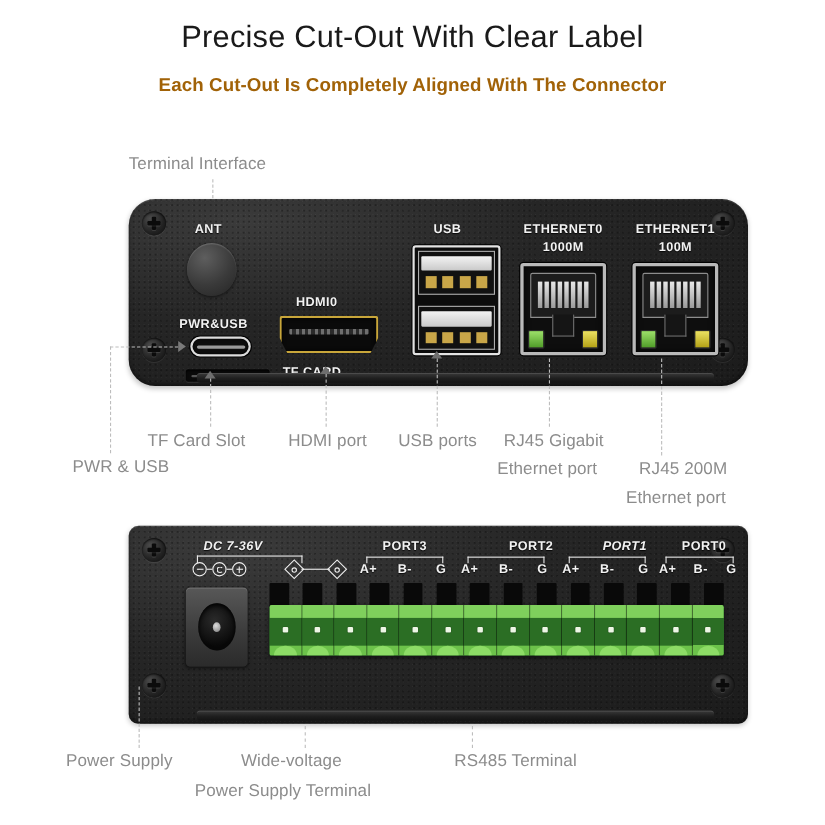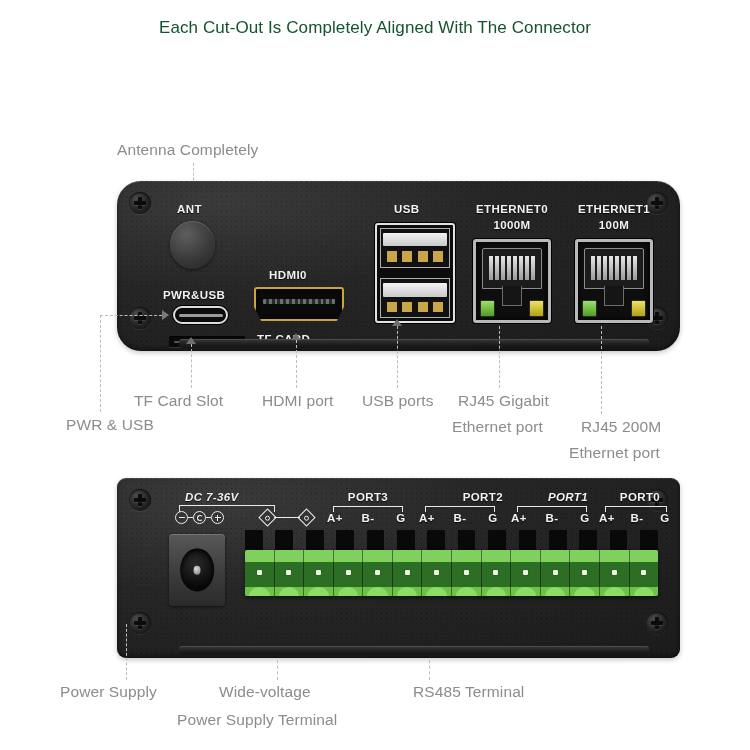--- a/index.html
+++ b/index.html
@@ -13,21 +13,21 @@
     position: relative;
   }
 
   
   .hdr { width: 750px; text-align: center; }
   .title {
     font-size: 28px; font-weight: 400; color: #1a1a1a;
     letter-spacing: .2px; padding-top: 18px;
   }
   .subtitle {
-    font-size: 17px; font-weight: 400; color: #14532d;
+    font-size: 17px; font-weight: 700; color: #a16207;
     padding-top: 18px; letter-spacing: .1px;
   }
 
   
   .cap {
     position: absolute;
     font-size: 15.5px;
     color: #8c8c8c;
     white-space: nowrap;
     letter-spacing: .1px;
@@ -389,24 +389,25 @@
     border-bottom: none;
     height: 6px;
   }
   
   .bracket.tall { height: 7px; }
 </style>
 </head>
 <body>
 
 <div class="hdr">
+  <div class="title">Precise Cut-Out With Clear Label</div>
   <div class="subtitle">Each Cut-Out Is Completely Aligned With The Connector</div>
 </div>
 
-<div class="cap" style="left:117px; top:141px;">Antenna Completely</div>
+<div class="cap" style="left:117px; top:141px;">Terminal Interface</div>
 <div class="vline" style="left:193px; top:163px; height:22px;"></div>
 <div class="tri-down" style="left:188px; top:185px;"></div>
 
 <div class="panel" style="left:117px; top:181px; width:563px; height:170px;border-radius:24px;">
   <div class="panel-inner">
 
     <div class="screw" style="left:12px;  top:11px;"></div>
     <div class="screw" style="right:12px; top:11px;"></div>
     <div class="screw" style="left:12px;  bottom:22px;"></div>
     <div class="screw" style="right:12px; bottom:22px;"></div>

